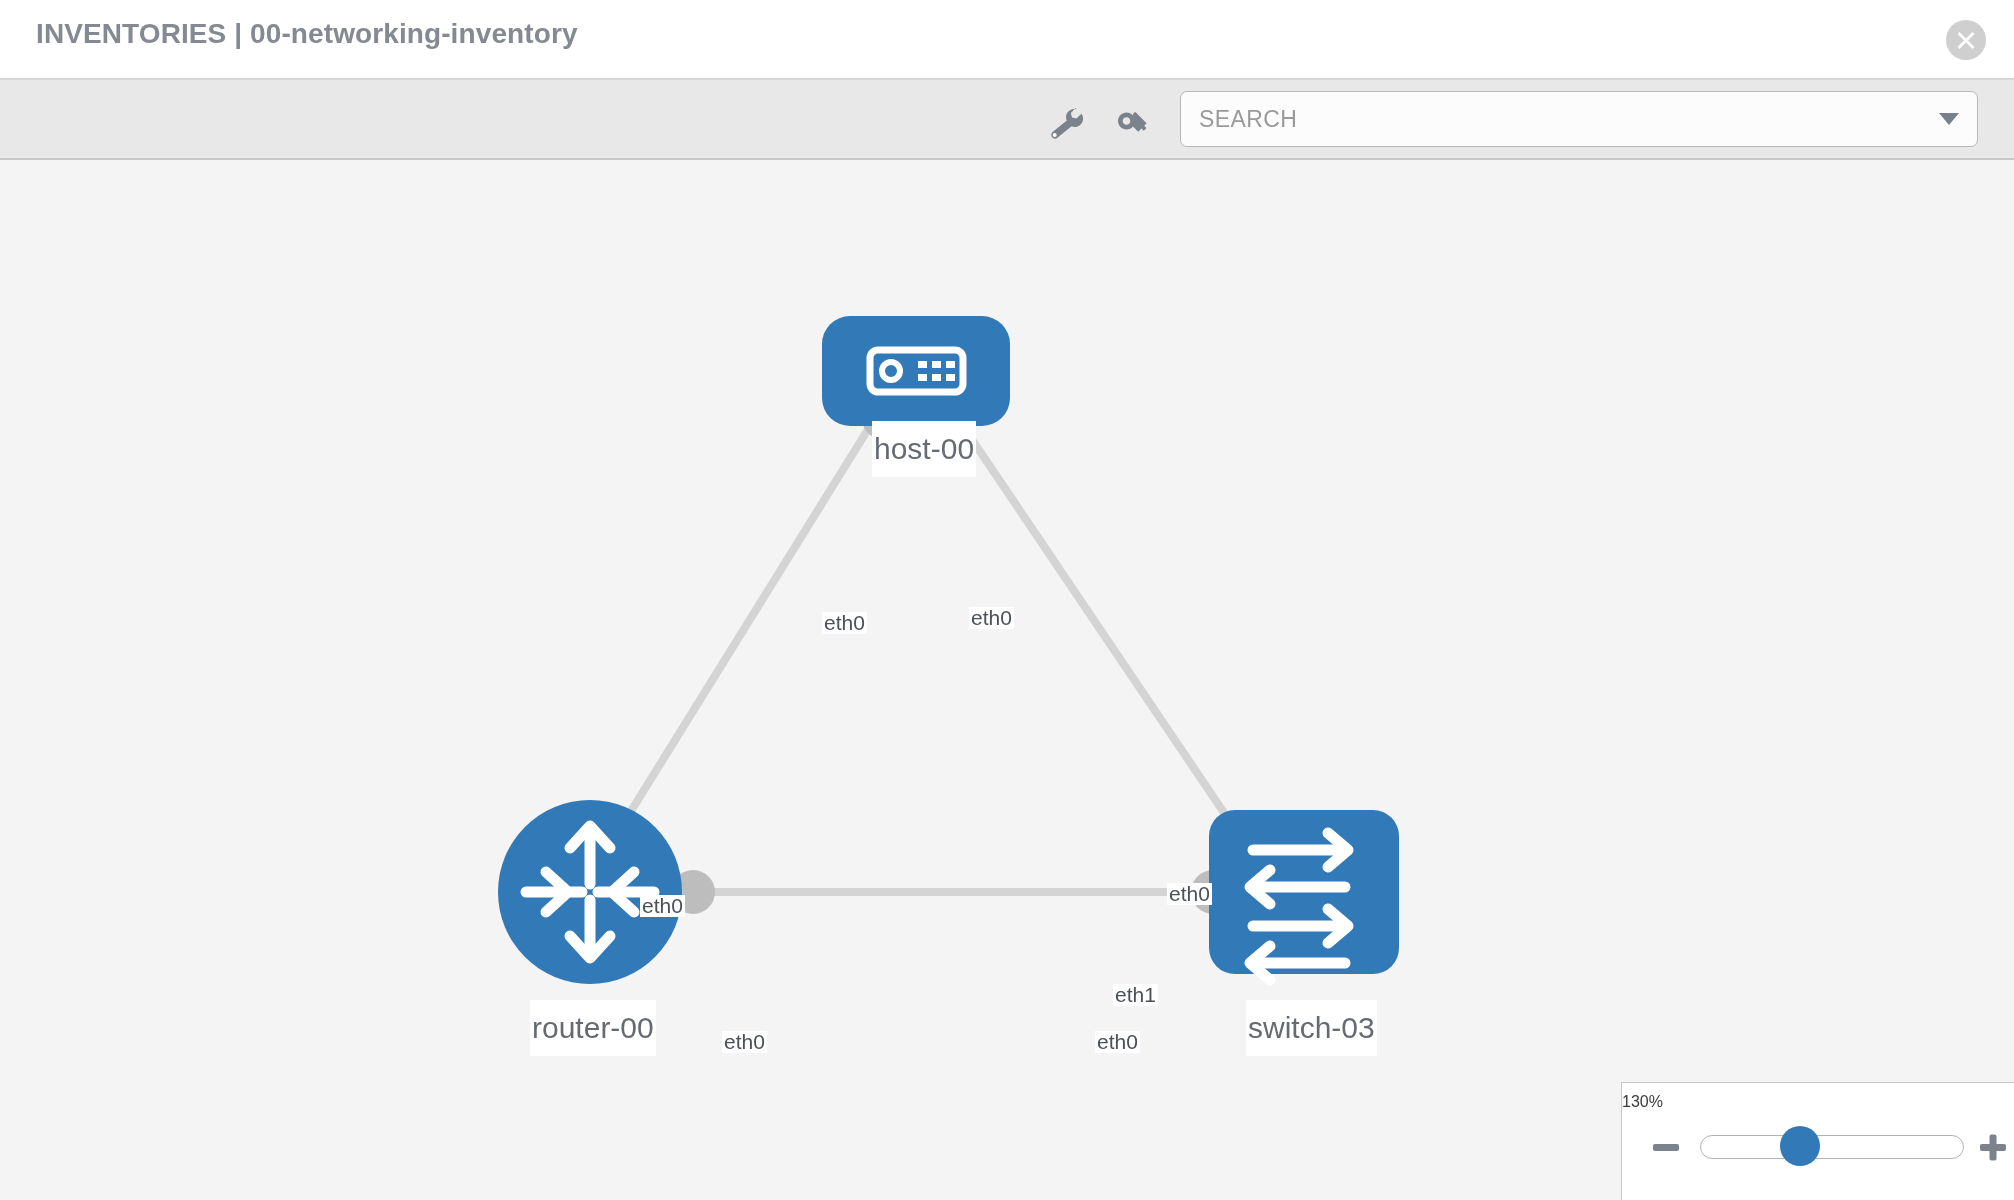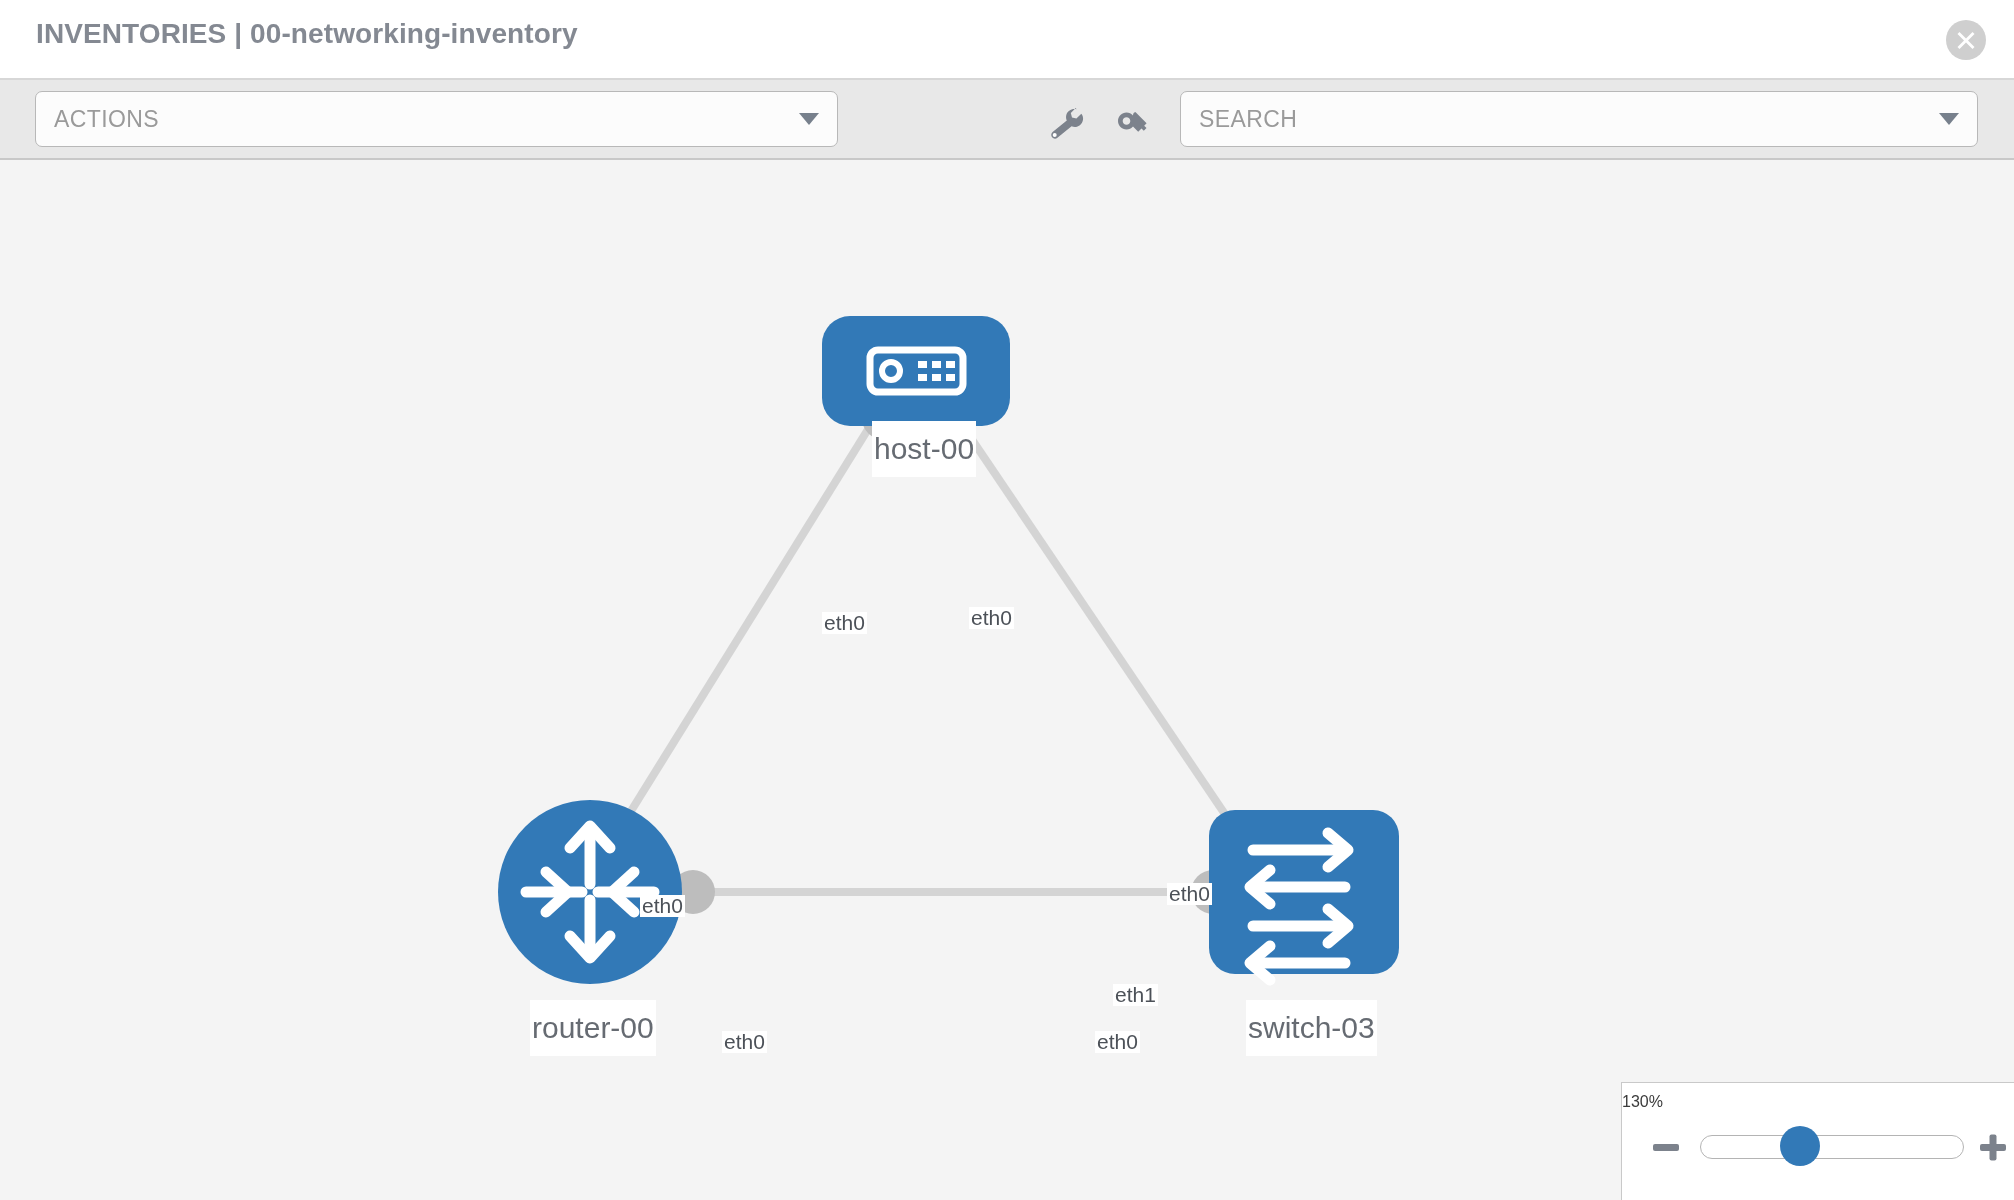--- a/index.html
+++ b/index.html
@@ -207,24 +207,20 @@
     <div id="page-title">INVENTORIES | 00-networking-inventory</div>
     <div id="close-button">
       <svg width="40" height="40" viewBox="0 0 40 40" aria-hidden="true">
         <path d="M13.5 12 L20 18.5 L26.5 12 L28.5 14 L22 20.5 L28.5 27 L26.5 29 L20 22.5 L13.5 29 L11.5 27 L18 20.5 L11.5 14 Z" fill="#ffffff"></path>
       </svg>
     </div>
   </div>
 
   <div id="toolbar">
 
-    <div class="select-box" id="actions-select">
-      <span class="sel-label">ACTIONS</span>
-      <span class="caret"></span>
-    </div>
 
     <div class="tool-icon" id="wrench-icon">
       <svg width="44" height="36" viewBox="0 0 44 36" aria-hidden="true">
         <path d="M30.5 3.2 C26.0 2.0 21.5 4.6 20.3 9.0 C19.8 10.9 20.0 12.8 20.8 14.4 L6.6 26.0 C5.0 27.3 4.8 29.7 6.1 31.3 C7.4 32.9 9.8 33.1 11.4 31.8 L25.6 20.2 C27.2 21.0 29.1 21.2 31.0 20.7 C35.4 19.5 38.0 15.0 36.8 10.6 C36.5 9.5 36.0 8.5 35.3 7.7 L30.4 12.6 L26.0 11.4 L24.8 7.0 L29.7 2.1 C29.9 2.5 30.2 2.8 30.5 3.2 Z" fill="#7c828c"></path>
         <circle cx="8.7" cy="29.1" r="2.0" fill="#ffffff"></circle>
       </svg>
     </div>
 
     <div class="tool-icon" id="key-icon">
       <svg width="44" height="36" viewBox="0 0 44 36" aria-hidden="true">

